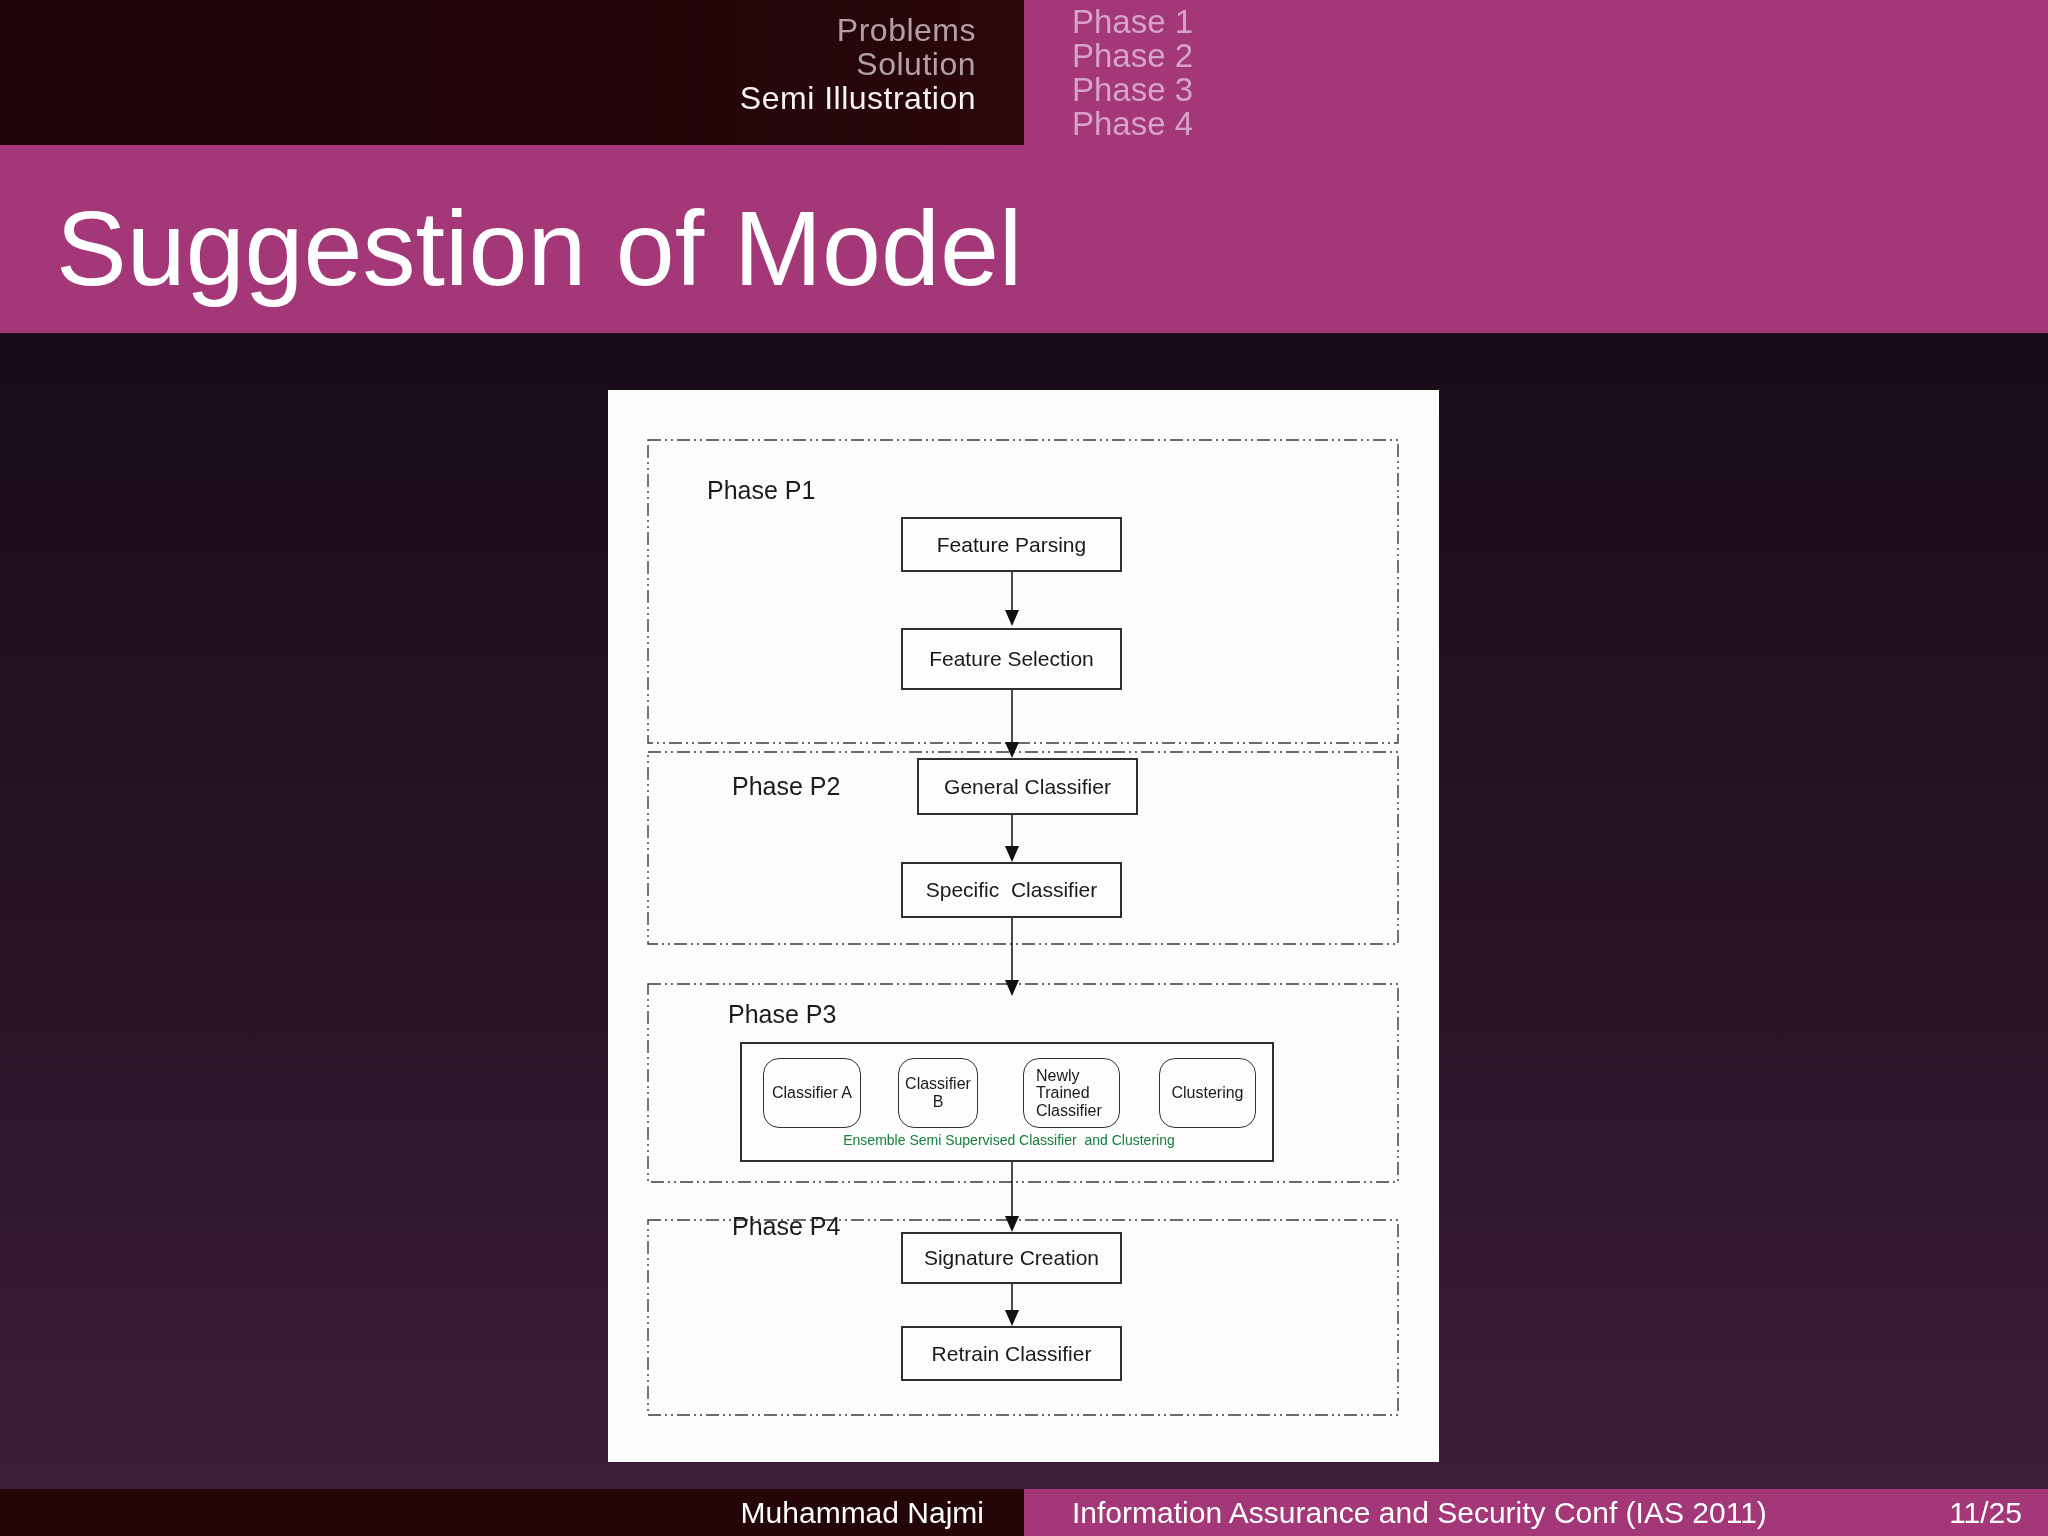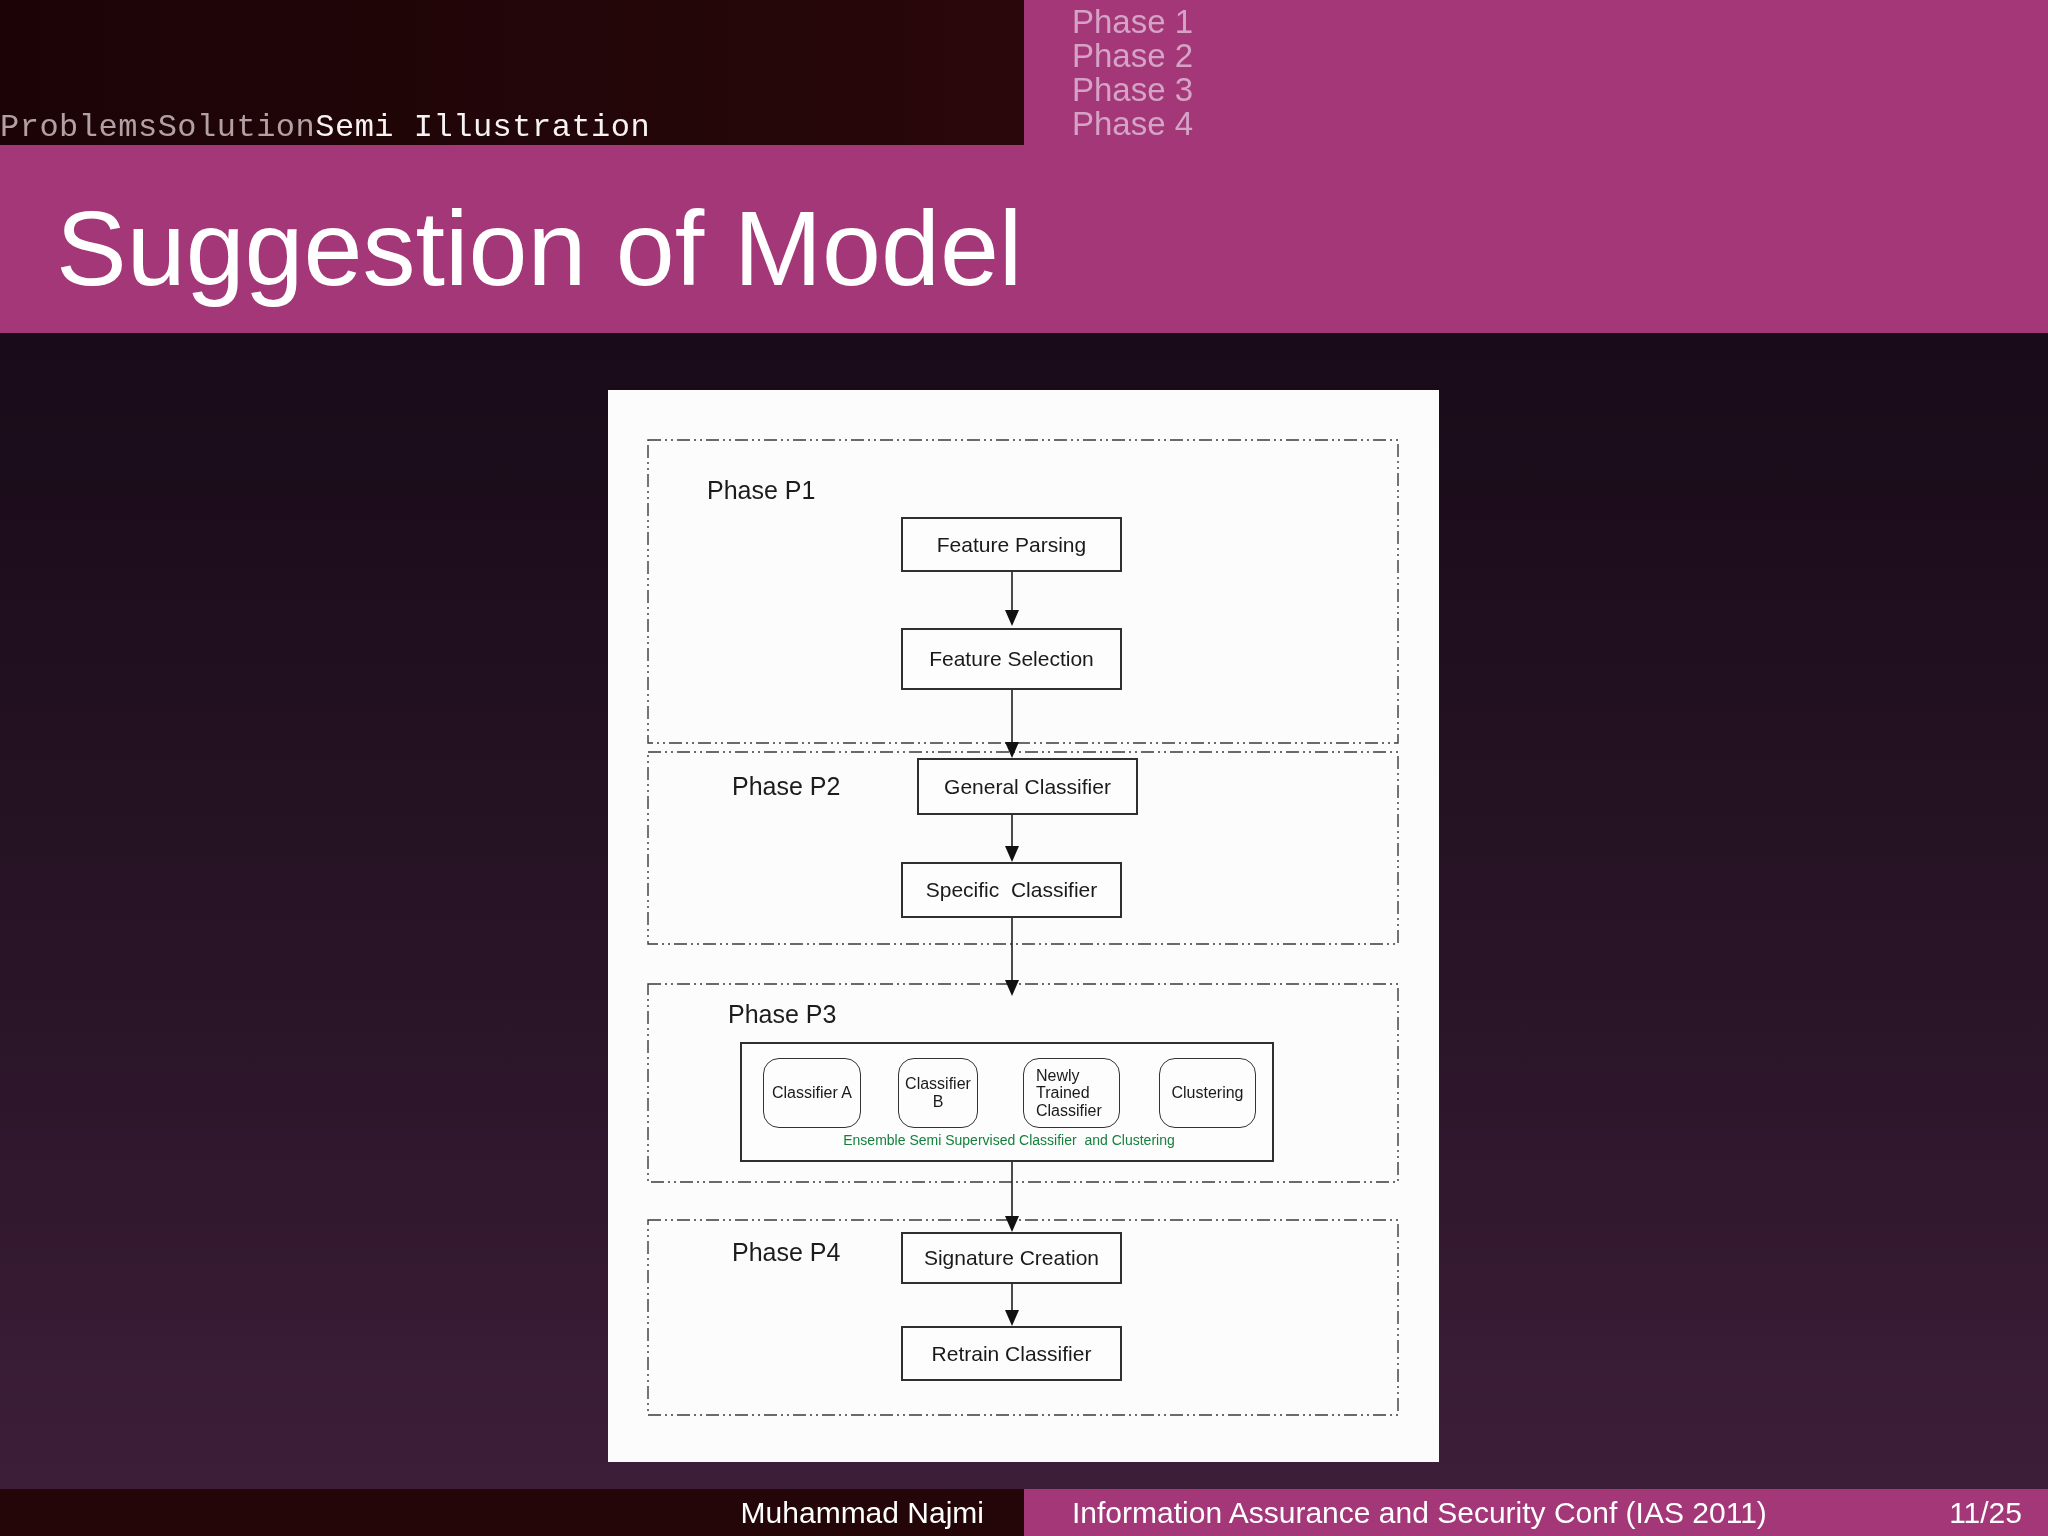--- a/index.html
+++ b/index.html
@@ -9,23 +9,22 @@
     font-family:"Liberation Sans", sans-serif;
     background:#000;
     overflow:hidden;
   }
 
   
   .header { position:absolute; left:0; top:0; width:2048px; height:145px; }
   .header-left {
     position:absolute; left:0; top:0; width:1024px; height:145px;
     background:linear-gradient(90deg,#1c0406 0%, #240609 70%, #2a070b 100%);
-    display:flex; align-items:flex-end;
+    display:flex; flex-direction:column; align-items:flex-end;
     padding:13px 48px 0 0;
-    font-family:Liberation Mono, monospace;
   }
   .nav-item {
     font-size:32px; line-height:34px; color:#b3a0a4;
     letter-spacing:0.5px; white-space:pre;
   }
   .nav-item.active { color:#f7f2f3; }
   .header-right {
     position:absolute; left:1024px; top:0; width:1024px; height:145px;
     background:#a33778;
     display:flex; flex-direction:column; align-items:flex-start;
@@ -149,21 +148,21 @@
         <polygon points="397,456 411,456 404,472"></polygon>
         <polygon points="397,590 411,590 404,606"></polygon>
         <polygon points="397,826 411,826 404,842"></polygon>
         <polygon points="397,920 411,920 404,936"></polygon>
       </g>
     </svg>
 
     <div class="phase-label" style="left:99px;  top:86px;">Phase P1</div>
     <div class="phase-label" style="left:124px; top:382px;">Phase P2</div>
     <div class="phase-label" style="left:120px; top:610px;">Phase P3</div>
-    <div class="phase-label" style="left:124px; top:848px;">Phase P4</div>
+    <div class="phase-label" style="left:124px; top:822px;">Phase P4</div>
 
     <div class="flow-box" style="left:293px; top:127px; height:55px;">
       <span class="flow-label">Feature Parsing</span>
     </div>
     <div class="flow-box" style="left:293px; top:238px; height:62px;">
       <span class="flow-label">Feature Selection</span>
     </div>
 
     <div class="flow-box" style="left:293px; top:368px; height:57px;margin-left:16px;">
       <span class="flow-label">General Classifier</span>

